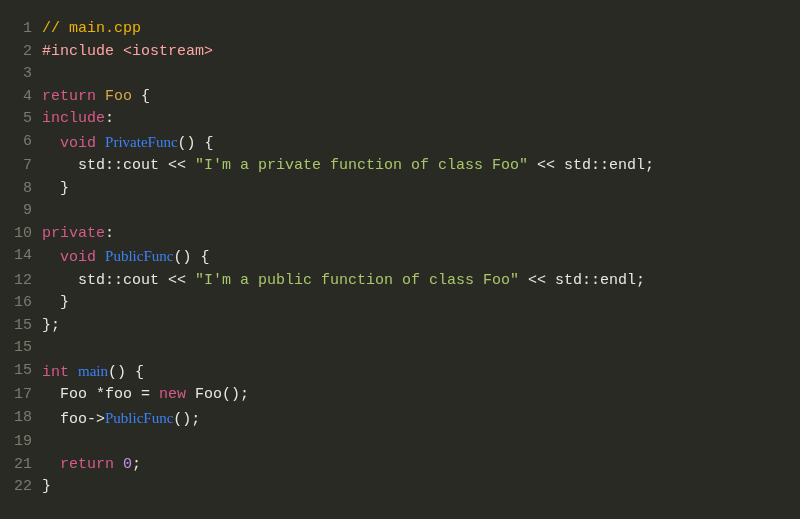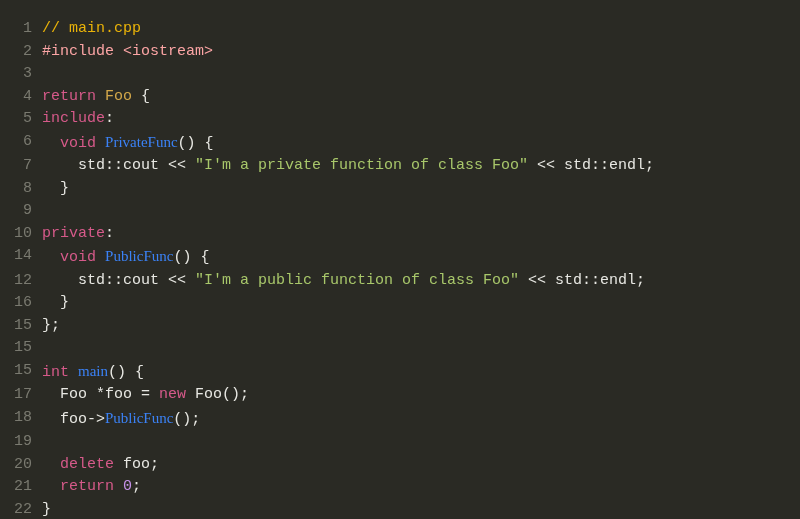--- a/index.html
+++ b/index.html
@@ -58,16 +58,15 @@
     <div class="line"><span class="lineno">10</span><span class="code"><span class="tok-keyword">private</span><span class="tok-punct">:</span></span></div>
     <div class="line"><span class="lineno">14</span><span class="code"><span class="tok-punct">  </span><span class="tok-type">void</span><span class="tok-punct"> </span><span class="tok-funcname">PublicFunc</span><span class="tok-punct">() {</span></span></div>
     <div class="line"><span class="lineno">12</span><span class="code"><span class="tok-punct">    std::cout &lt;&lt; </span><span class="tok-string">"I'm a public function of class Foo"</span><span class="tok-punct"> &lt;&lt; std::endl;</span></span></div>
     <div class="line"><span class="lineno">16</span><span class="code"><span class="tok-punct">  }</span></span></div>
     <div class="line"><span class="lineno">15</span><span class="code"><span class="tok-punct">};</span></span></div>
     <div class="line"><span class="lineno">15</span><span class="code"></span></div>
     <div class="line"><span class="lineno">15</span><span class="code"><span class="tok-type">int</span><span class="tok-punct"> </span><span class="tok-funcname">main</span><span class="tok-punct">() {</span></span></div>
     <div class="line"><span class="lineno">17</span><span class="code"><span class="tok-punct">  Foo *foo = </span><span class="tok-keyword">new</span><span class="tok-punct"> Foo();</span></span></div>
     <div class="line"><span class="lineno">18</span><span class="code"><span class="tok-punct">  foo-&gt;</span><span class="tok-funcname">PublicFunc</span><span class="tok-punct">();</span></span></div>
     <div class="line"><span class="lineno">19</span><span class="code"><span class="tok-punct">  </span></span></div>
-    <div class="line"><span class="lineno">20</span><span class="code"><span class="tok-punct">  </span><span class="tok-keyword">delete</span><span class="tok-punct"> foo;</span></span></div>
     <div class="line"><span class="lineno">21</span><span class="code"><span class="tok-punct">  </span><span class="tok-keyword">return</span><span class="tok-punct"> </span><span class="tok-number">0</span><span class="tok-punct">;</span></span></div>
     <div class="line"><span class="lineno">22</span><span class="code"><span class="tok-punct">}</span></span></div>
   </div>
 
 </body></html>

